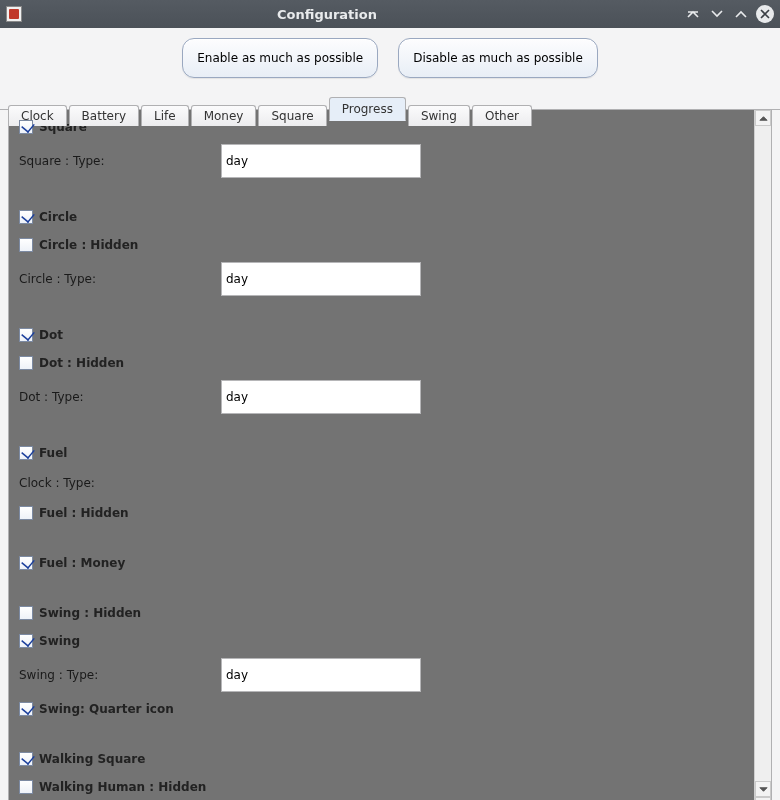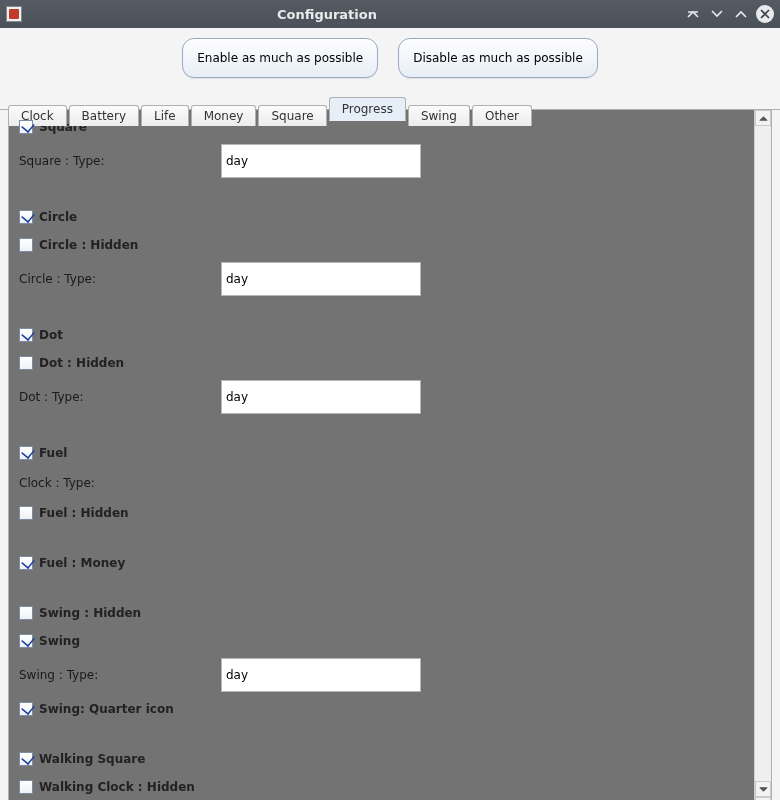--- a/index.html
+++ b/index.html
@@ -312,21 +312,21 @@
           <span class="cb-label">Swing: Quarter icon</span>
         </div>
       <div class="row spacer"></div>
 
       <div class="row">
           <div class="cb checked"></div>
           <span class="cb-label">Walking Square</span>
         </div>
       <div class="row">
           <div class="cb"></div>
-          <span class="cb-label">Walking Clock : Hidden</span>
+          <span class="cb-label">Walking Human : Hidden</span>
         </div>
 
     </div>
 
     <div class="scrollbar">
       <div class="arrow">
         <svg viewBox="0 0 10 10">
             <path d="M1 7 L5 3 L9 7 Z"></path>
           </svg>
       </div>

